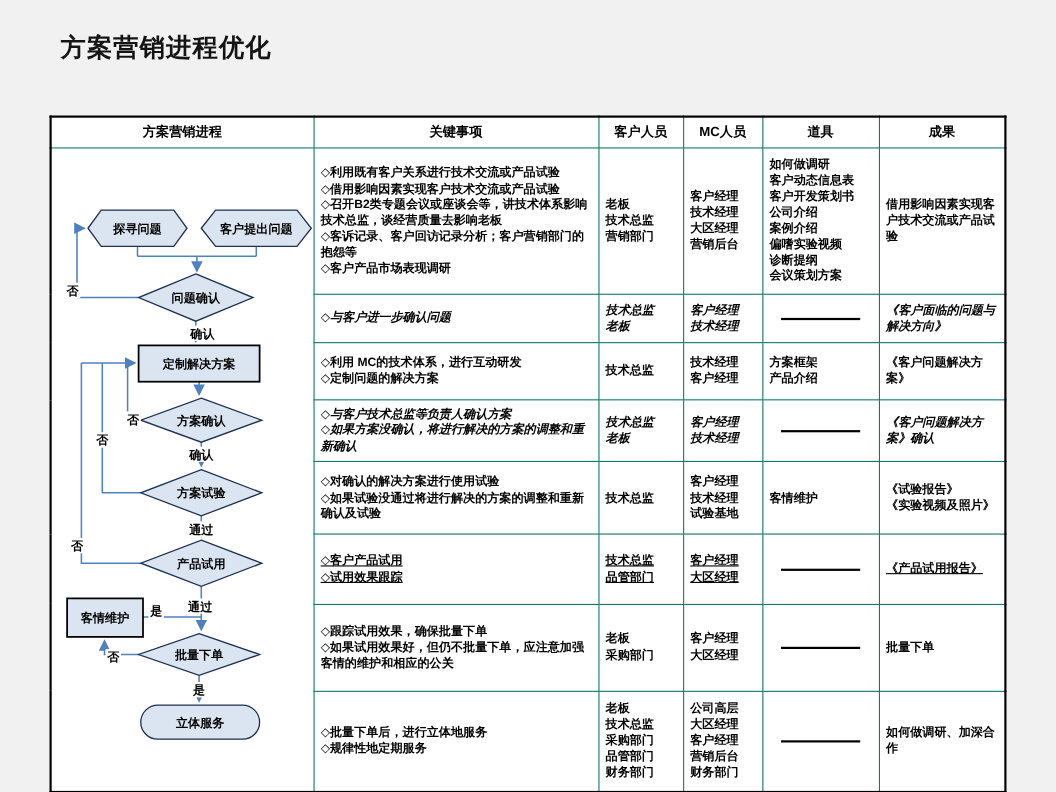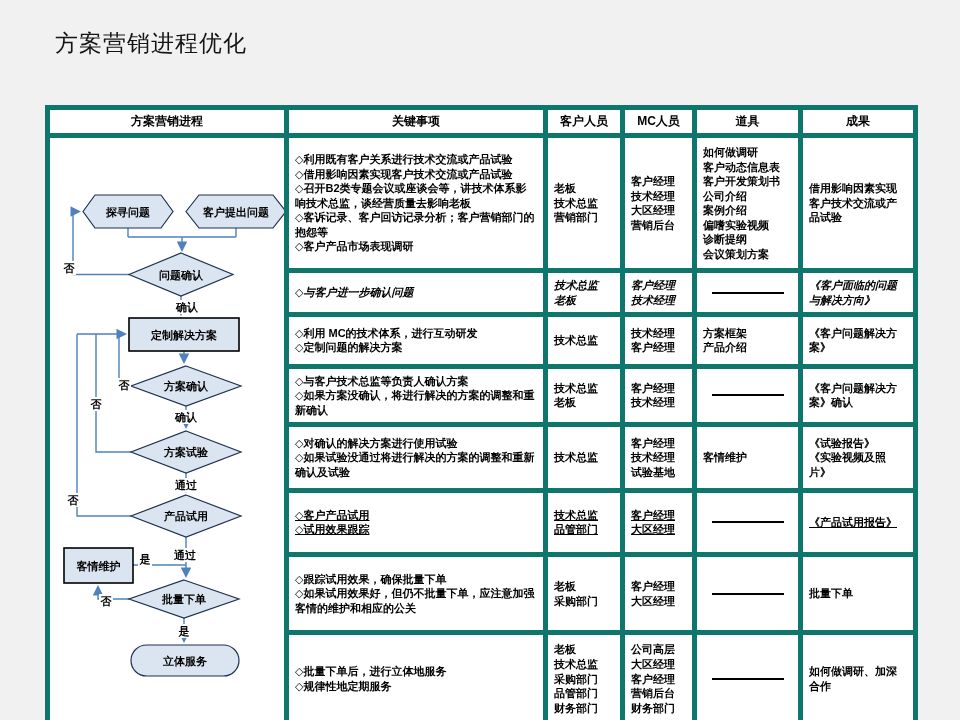--- a/index.html
+++ b/index.html
@@ -4,42 +4,42 @@
 <style>
   html,body{margin:0;padding:0;}
   body{
     width:960px;height:720px;position:relative;
     background:#f1f1f1;
     font-family:"Liberation Sans","DejaVu Sans",sans-serif;
     color:#000;
   }
   .page-title{
     position:absolute;left:55px;top:28px;margin:0;
-    font-size:23px;font-weight:normal;color:#141414;letter-spacing:1px;
+    font-size:23px;font-weight:bold;color:#141414;letter-spacing:1px;
   }
   table.process{
     position:absolute;left:45px;top:105px;width:868px;
     border-collapse:collapse;table-layout:fixed;
     background:#ffffff;border:2px solid #000;
   }
   table.process th,table.process td{
-    border:5px solid #0f766e;
+    border:1px solid #0f766e;
     font-weight:bold;
     overflow:hidden;
   }
   table.process th{
     font-size:12px;text-align:center;vertical-align:middle;padding:2px;
   }
   table.process td{
     font-size:11px;line-height:1.32;vertical-align:middle;
     padding:3px 6px;white-space:pre-line;
   }
   thead tr{height:28px;}
   tr.r1{height:126px;} tr.r2{height:41px;font-style:italic;} tr.r3{height:49px;padding-left:44px;}
-  tr.r4{height:53px;} tr.r5{height:62px;} tr.r6{height:60px;text-decoration:underline;}
+  tr.r4{height:53px;font-style:italic;} tr.r5{height:62px;} tr.r6{height:60px;text-decoration:underline;}
   tr.r7{height:74px;} tr.r8{height:86px;}
   td.flow{padding:0;vertical-align:top;position:relative;text-align:right;}
   td.key{padding-left:7px;}
   td.ppl,td.props,td.result{padding-left:8px;margin-left:18px;}
   td.props.none{text-align:center;}
   .dashline{
     width:72px;height:0;border-top:2px solid #000;margin:0 auto;
   }
   
   svg.flowchart{display:block;}

